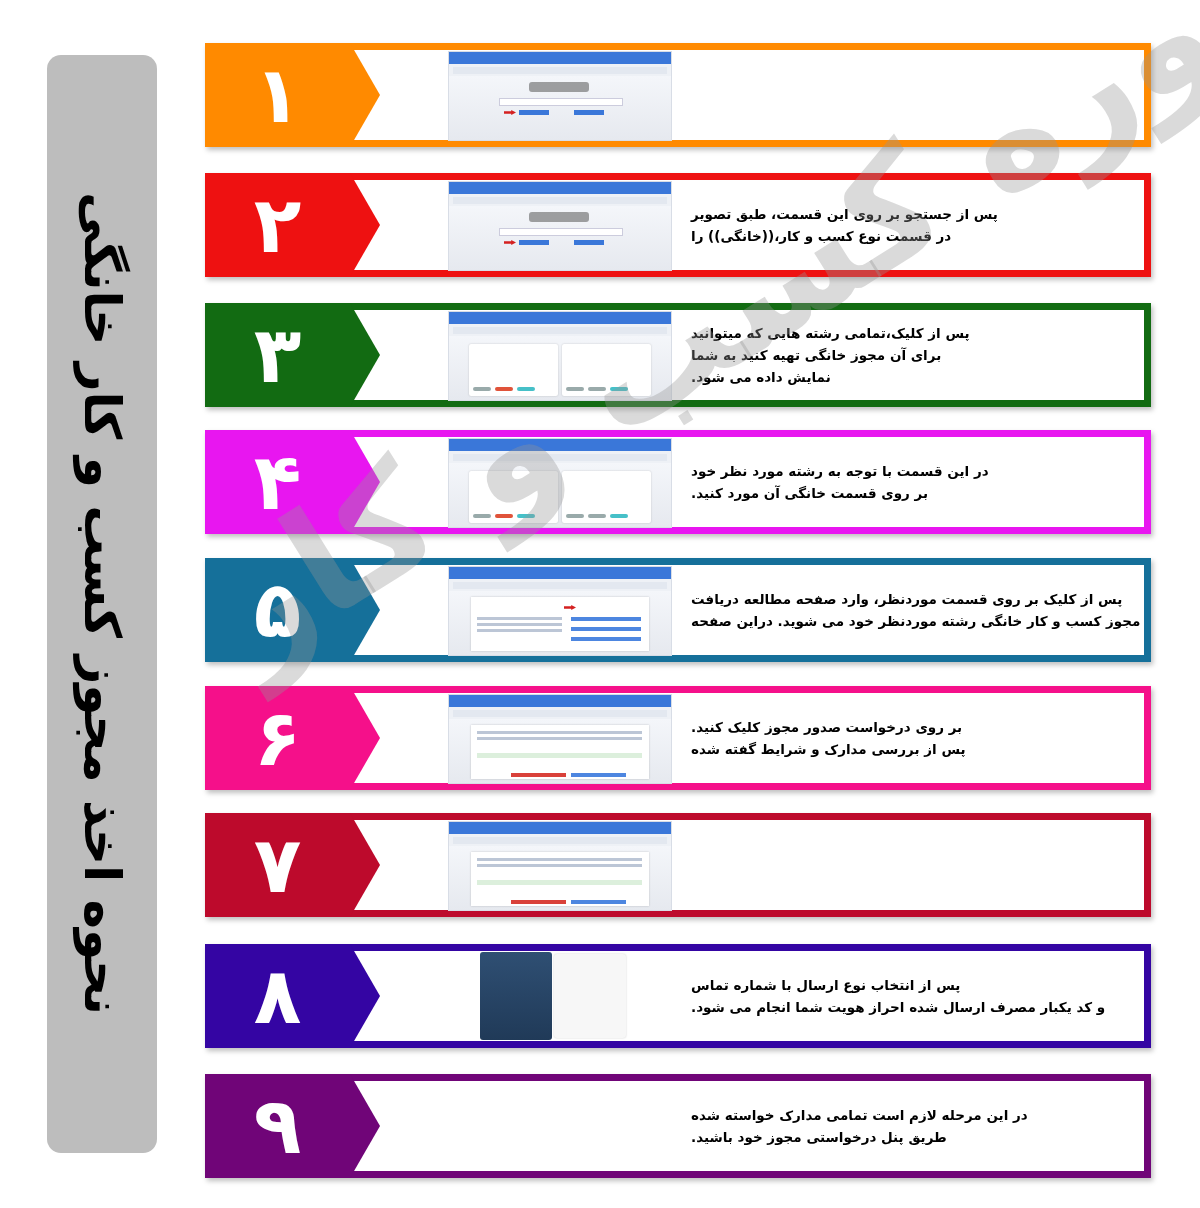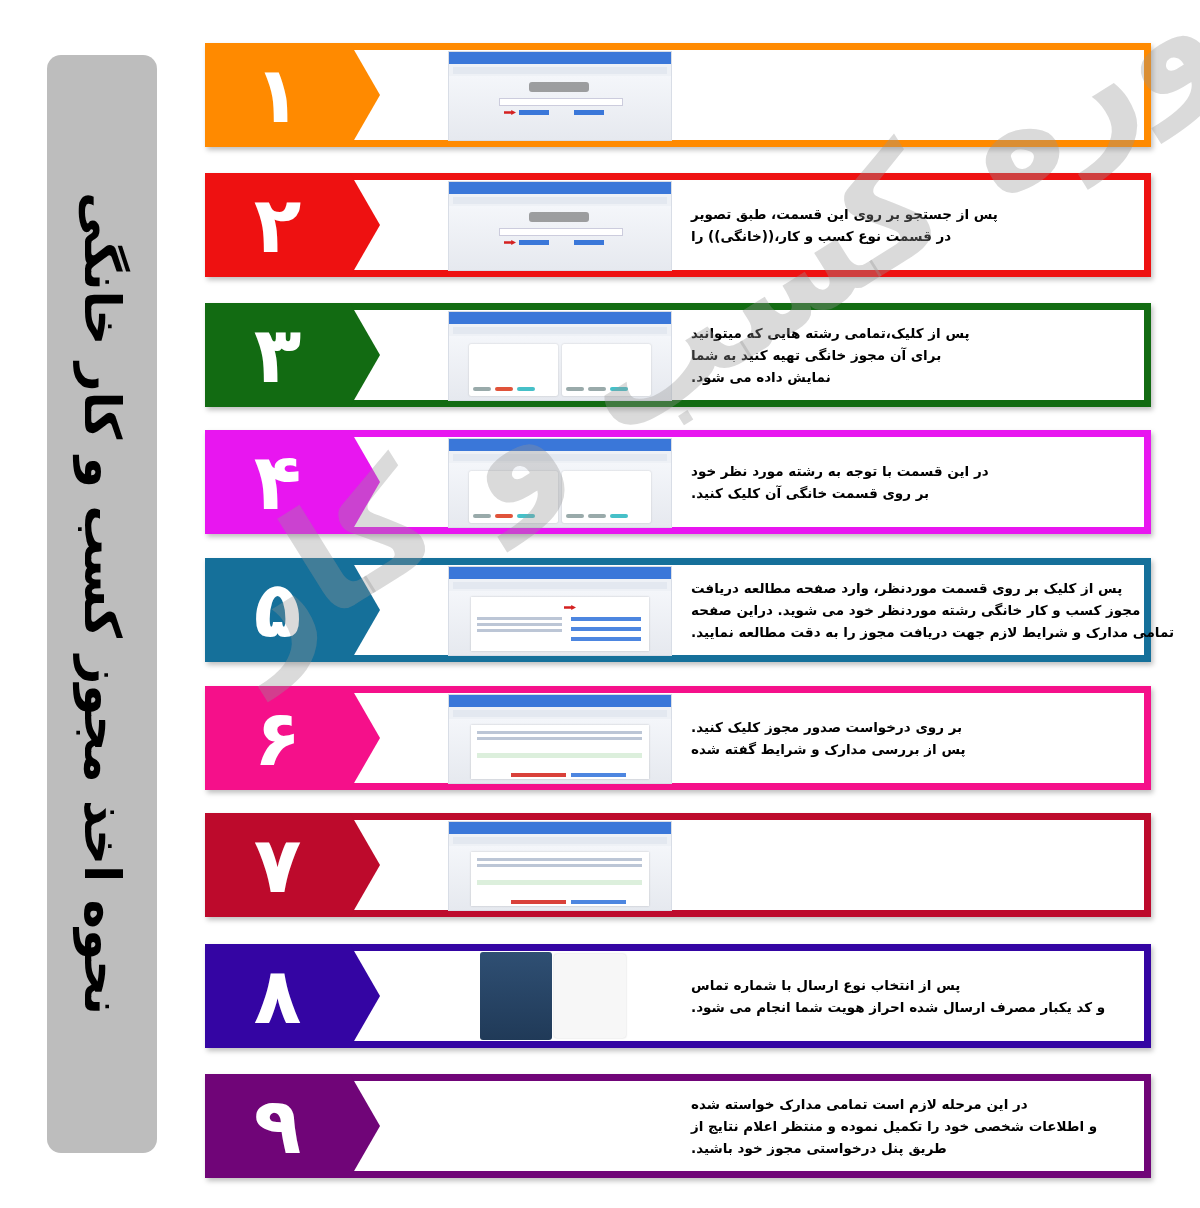--- a/index.html
+++ b/index.html
@@ -183,21 +183,21 @@
             <div class="pill" style="left:26px;background:#9aa"></div>
             <div class="pill" style="left:48px;background:#46c0c8"></div>
           </div>
         </div>
       </div>
       <div class="badge">
         <span class="num">۴</span>
       </div>
       <div class="desc">
         <span>در این قسمت با توجه به رشته مورد نظر خود</span>
-        <span>بر روی قسمت خانگی آن کلیک کنید.</span>
+        <span>بر روی قسمت خانگی آن مورد کنید.</span>
       </div>
     </div>
     <div class="step" style="top: 558px; --c: #15709a;">
       <div class="frame"></div>
       <div class="shot">
         <div class="nav"></div>
         <div class="sub"></div>
         <div class="hero"></div>
         <div class="panel">
           <div class="bluebar" style="left:100px;top:20px;width:70px"></div>
@@ -208,21 +208,20 @@
           <div class="line" style="left:6px;top:32px;width:85px"></div>
         </div>
         <div class="arrow" style="left:115px;top:38px"></div>
       </div>
       <div class="badge">
         <span class="num">۵</span>
       </div>
       <div class="desc">
         <span>پس از کلیک بر روی قسمت موردنظر، وارد صفحه مطالعه دریافت</span>
         <span>مجوز کسب و کار خانگی رشته موردنظر خود می شوید. دراین صفحه</span>
-        <span>تمامی مدارک و شرایط لازم جهت دریافت مجوز را به دقت مطالعه نمایید.</span>
       </div>
     </div>
     <div class="step" style="top: 686px; --c: #f5108a;">
       <div class="frame"></div>
       <div class="shot">
         <div class="nav"></div>
         <div class="sub"></div>
         <div class="hero"></div>
         <div class="panel">
           <div class="line" style="left:6px;top:6px;width:165px"></div>
@@ -272,17 +271,16 @@
         <span>و کد یکبار مصرف ارسال شده احراز هویت شما انجام می شود.</span>
       </div>
     </div>
     <div class="step" style="top: 1074px; --c: #700578;">
       <div class="frame"></div>
       <div class="badge">
         <span class="num">۹</span>
       </div>
       <div class="desc">
         <span>در این مرحله لازم است تمامی مدارک خواسته شده</span>
-        <span>و اطلاعات شخصی خود  را تکمیل نموده و منتظر اعلام نتایج از</span>
         <span>طریق پنل درخواستی مجوز خود باشید.</span>
       </div>
     </div>
   </div>
 
 </body></html>

